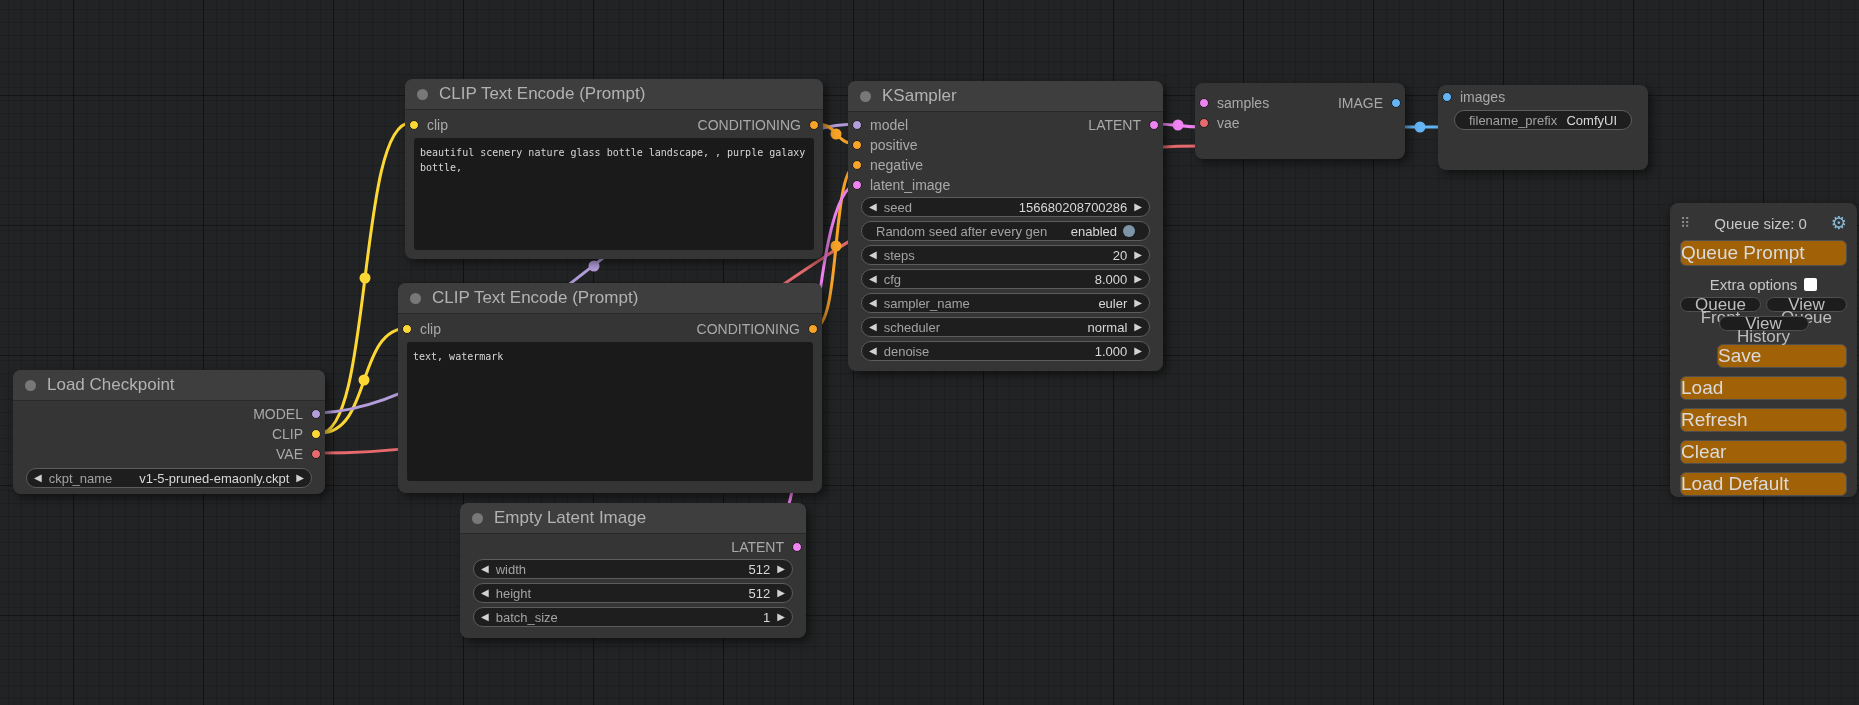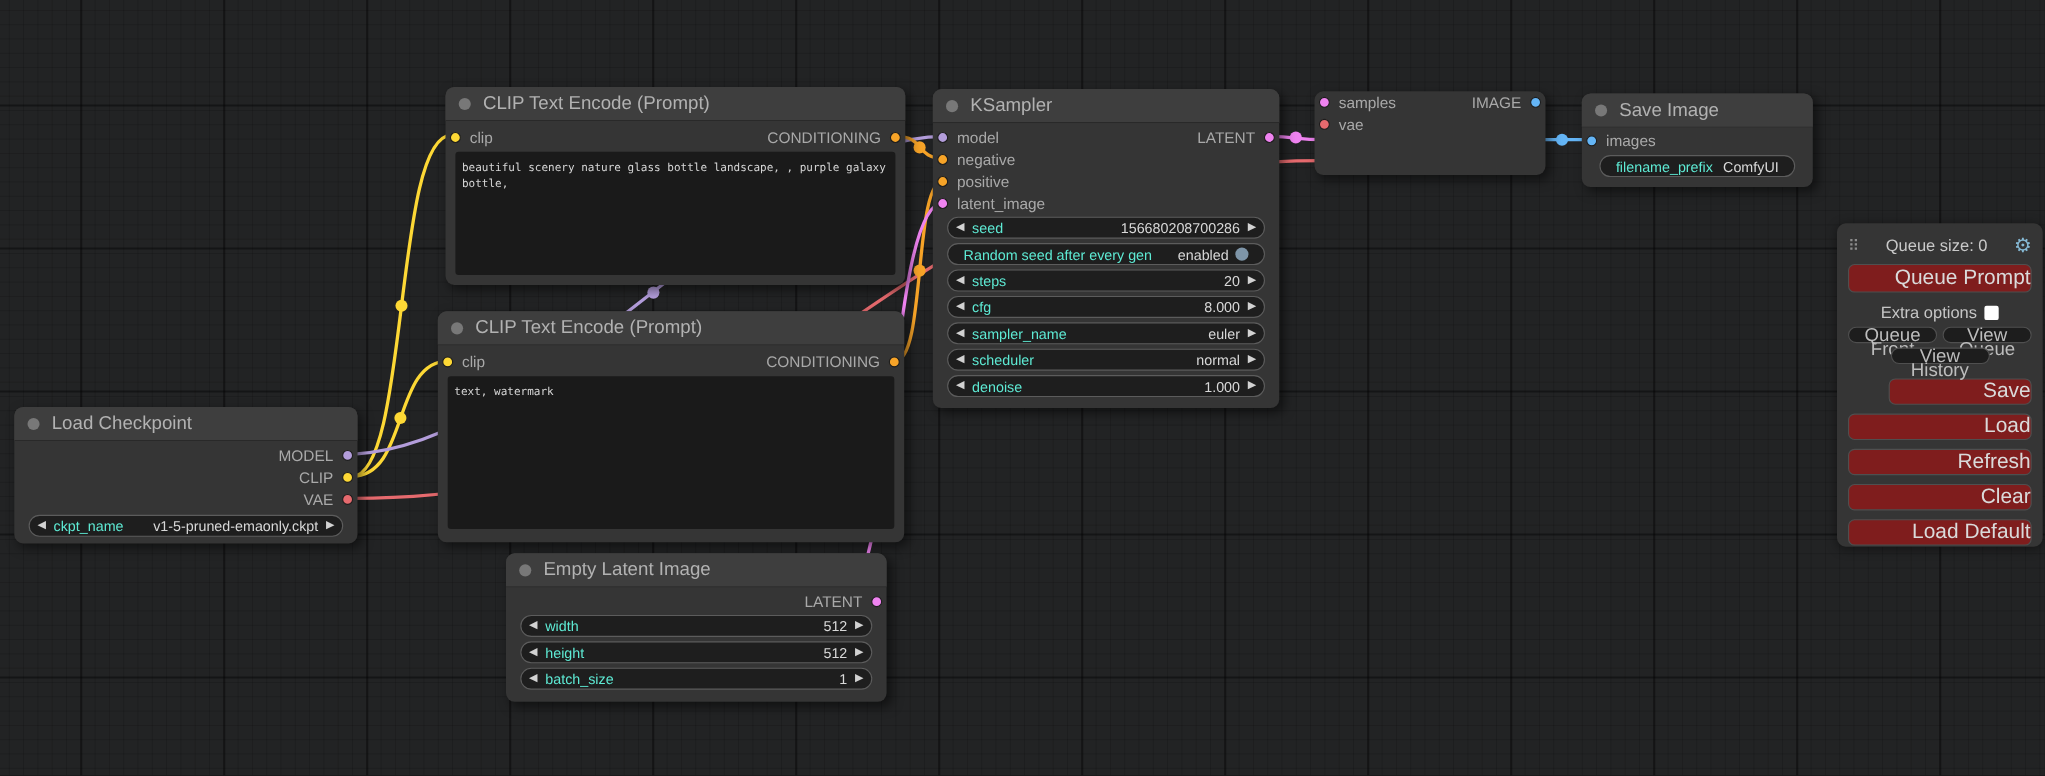--- a/index.html
+++ b/index.html
@@ -29,21 +29,21 @@
   .slot-dot{position:absolute;top:50%;margin-top:-5px;width:10px;height:10px;border-radius:50%;
         border:1px solid #1d1d1d;box-sizing:border-box;}
   .slot-dot.in{left:4px;}
   .slot-dot.out{right:4px;}
   .in-label{margin-left:22px;color:#a9a9a9;}
   .out-label{margin-left:auto;margin-right:22px;color:#a9a9a9;}
   .widget{height:20px;margin:4px 13px 0;background:#1e1e1e;border:1px solid #5c5c5c;
         border-radius:10px;display:flex;align-items:center;padding:0 7px;
         font-size:13px;box-sizing:border-box;}
   .widget .arrow{color:#d2d2d2;font-size:10px;line-height:1;flex:none;}
-  .widget .w-label{margin-left:7px;color:#5eead4;white-space:nowrap;}
+  .widget .w-label{margin-left:7px;color:#a3a3a3;white-space:nowrap;}
   .widget .w-value{margin-left:auto;margin-right:7px;color:#d8d8d8;white-space:nowrap;}
   .widget.no-arrows{padding:0 14px;}
   .widget.no-arrows .w-label{margin-left:0;}
   .widget.no-arrows .w-value{margin-right:0;}
   .toggle-dot{width:12px;height:12px;border-radius:50%;margin-left:6px;flex:none;}
   .prompt-area{position:absolute;left:9px;right:9px;background:#1a1a1a;border-radius:3px;
         color:#d6d6d6;font-family:"DejaVu Sans Mono",monospace;font-size:10px;
         line-height:15px;padding:7px 6px;box-sizing:border-box;white-space:pre-wrap;
         word-break:break-word;overflow:hidden;}
 
@@ -52,33 +52,33 @@
   #node-clip1{left:405px;top:79px;width:418px;height:180px;}
   #node-clip1 .prompt-area{top:59px;bottom:9px;}
   #node-clip2{left:398px;top:283px;width:424px;height:210px;}
   #node-clip2 .prompt-area{top:59px;bottom:12px;}
   #node-ksampler{left:848px;top:81px;width:315px;height:290px;}
   #node-vae{left:1195px;top:83px;width:210px;height:76px;}
   #node-save{left:1438px;top:85px;width:210px;height:85px;}
   #node-save .widget{margin:3px 16px 0;}
   #node-latent{left:460px;top:503px;width:346px;height:135px;}
   .mt5{margin-top:5px;}
-  .mt4{margin-top:0;}
+  .mt4{margin-top:10px;}
   .mt2{margin-top:2px;}
 
   
   #queue-panel{position:absolute;z-index:3;left:1670px;top:203px;width:187px;height:294px;
         background:#353535;border-radius:8px;box-shadow:0 2px 10px rgba(0,0,0,.45);
         padding:9px 10px;box-sizing:border-box;}
   .qp-header{display:flex;align-items:center;height:22px;}
   .qp-handle{color:#8c8c8c;font-size:14px;line-height:1;flex:none;}
   .qp-size{flex:1;text-align:center;color:#c9c9c9;font-size:15px;}
   .qp-gear{font-size:18px;line-height:1;flex:none;}
-  .qp-big{height:24px;background:#7f1d1d;border:1px solid #4f4f4f;border-radius:6px;
-        color:#dadada;font-size:19px;text-align:right;line-height:22px;box-sizing:border-box;}
+  .qp-big{height:24px;background:#a16207;border:1px solid #4f4f4f;border-radius:6px;
+        color:#dadada;font-size:19px;text-align:left;line-height:22px;box-sizing:border-box;}
   #btn-queue-prompt{margin-top:6px;height:26px;line-height:24px;}
   .qp-extra{display:flex;align-items:center;justify-content:center;gap:7px;margin-top:10px;
         height:16px;color:#c6c6c6;font-size:15px;}
   .qp-checkbox{width:13px;height:13px;background:#ffffff;border-radius:2px;flex:none;}
   .qp-small-row{display:flex;gap:5px;margin-top:5px;}
   .qp-small{flex:1;height:15px;background:#1d1d1d;border:1px solid #4f4f4f;border-radius:8px;
         color:#bdbdbd;font-size:17px;text-align:center;line-height:13px;box-sizing:border-box;}
   .qp-history-row{display:flex;justify-content:center;margin-top:4px;}
   .qp-history-row .qp-small{flex:none;width:90px;}
   #btn-save{margin-top:13px;margin-left:37px;}
@@ -168,25 +168,25 @@
       <span>KSampler</span>
     </div>
     <div class="slot-row spacer3" style="margin-top:3px;">
       <span class="slot-dot in" style="background: rgb(179, 157, 219);"></span>
       <span class="in-label">model</span>
       <span class="out-label">LATENT</span>
       <span class="slot-dot out" style="background: rgb(239, 131, 240);"></span>
     </div>
     <div class="slot-row">
       <span class="slot-dot in" style="background: rgb(247, 164, 40);"></span>
+      <span class="in-label">positive</span>
+    </div>
+    <div class="slot-row">
+      <span class="slot-dot in" style="background: rgb(247, 164, 40);"></span>
       <span class="in-label">negative</span>
-    </div>
-    <div class="slot-row">
-      <span class="slot-dot in" style="background: rgb(247, 164, 40);"></span>
-      <span class="in-label">positive</span>
     </div>
     <div class="slot-row">
       <span class="slot-dot in" style="background: rgb(239, 131, 240);"></span>
       <span class="in-label">latent_image</span>
     </div>
     <div class="widget mt2">
       <span class="arrow">◀</span>
       <span class="w-label">seed</span>
       <span class="w-value">156680208700286</span>
       <span class="arrow">▶</span>
@@ -235,24 +235,20 @@
       <span class="out-label">IMAGE</span>
       <span class="slot-dot out" style="background: rgb(100, 181, 246);"></span>
     </div>
     <div class="slot-row">
       <span class="slot-dot in" style="background: rgb(230, 106, 110);"></span>
       <span class="in-label">vae</span>
     </div>
   </div>
 
   <div class="node" id="node-save">
-    <div class="node-title">
-      <span class="title-dot" style="background: rgb(120, 120, 120);"></span>
-      <span>Save Image</span>
-    </div>
     <div class="slot-row mt2">
       <span class="slot-dot in" style="background: rgb(100, 181, 246);"></span>
       <span class="in-label">images</span>
     </div>
     <div class="widget no-arrows">
       <span class="w-label">filename_prefix</span>
       <span class="w-value">ComfyUI</span>
     </div>
   </div>
 

